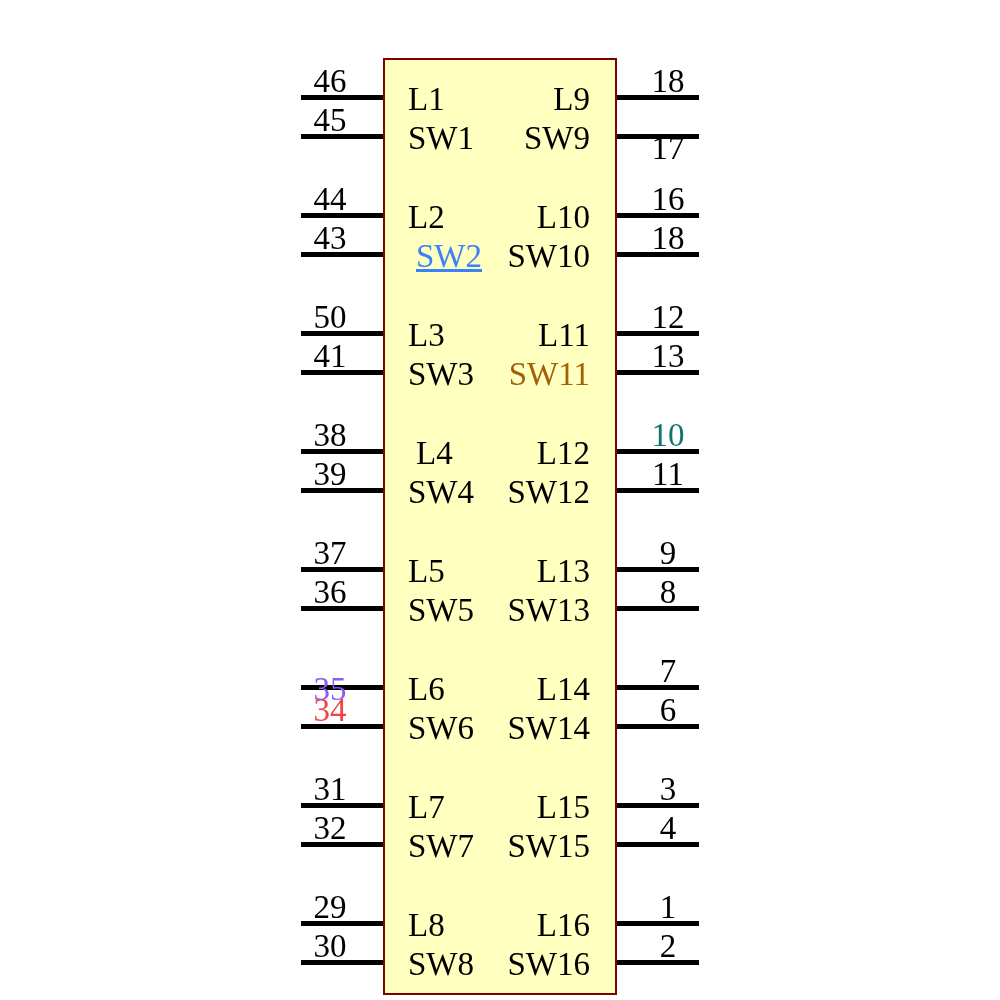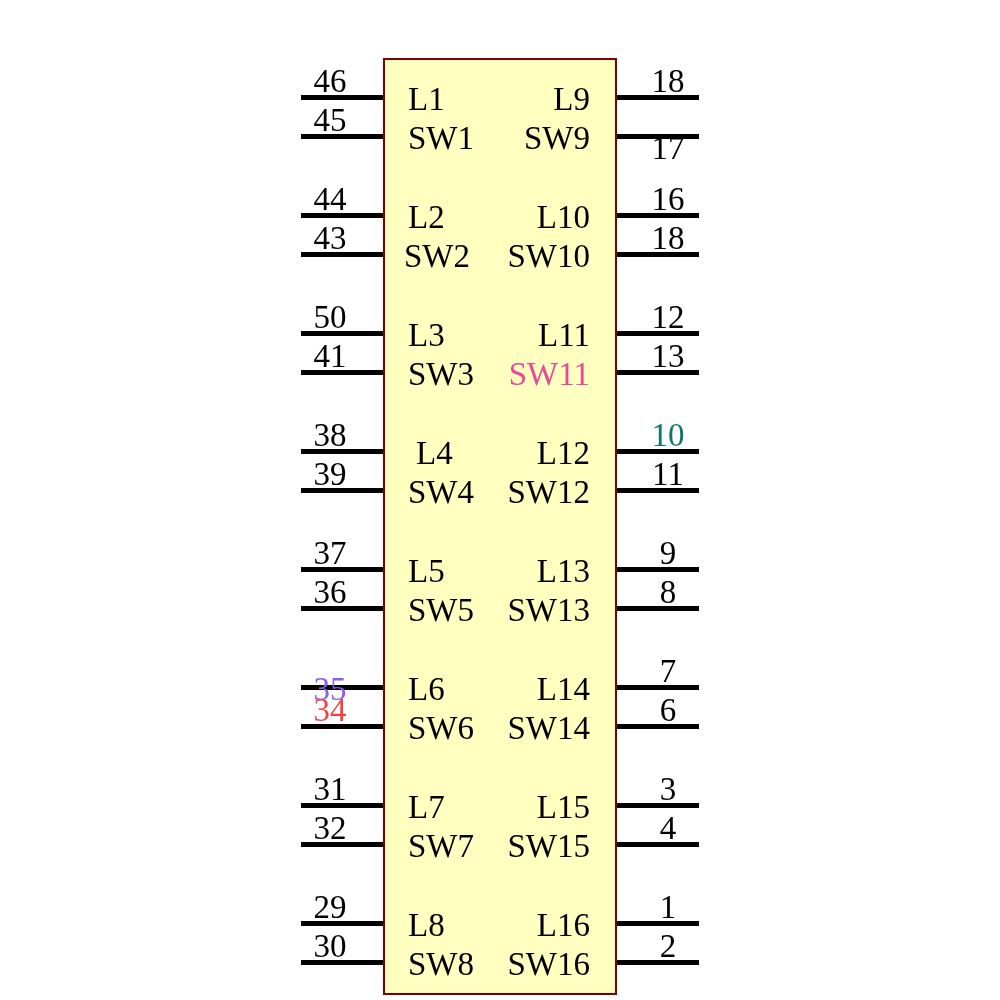--- a/index.html
+++ b/index.html
@@ -66,39 +66,39 @@
     <div class="pin-number" style="left: 623px; top: 64px; color: rgb(0, 0, 0);">18</div>
     <div class="pin-label right" style="right: 410px; top: 82px; color: rgb(0, 0, 0);">L9</div>
     <div class="pin-line" style="left: 617px; top: 134px; width: 82px; height: 5px; background: rgb(0, 0, 0);"></div>
     <div class="pin-number" style="left: 623px; top: 103px; color: rgb(0, 0, 0); margin-top: 28px;">17</div>
     <div class="pin-label right" style="right: 410px; top: 121px; color: rgb(0, 0, 0);">SW9</div>
     <div class="pin-line" style="left: 301px; top: 213px; width: 82px; height: 5px; background: rgb(0, 0, 0);"></div>
     <div class="pin-number" style="left: 285px; top: 182px; color: rgb(0, 0, 0);">44</div>
     <div class="pin-label left" style="left: 408px; top: 200px; color: rgb(0, 0, 0);">L2</div>
     <div class="pin-line" style="left: 301px; top: 252px; width: 82px; height: 5px; background: rgb(0, 0, 0);"></div>
     <div class="pin-number" style="left: 285px; top: 221px; color: rgb(0, 0, 0);">43</div>
-    <div class="pin-label left" style="left: 404px; top: 239px; color: #000000;">SW2</div>
+    <div class="pin-label left" style="left: 416px; top: 239px; color: #3b82f6; text-decoration: underline;">SW2</div>
     <div class="pin-line" style="left: 617px; top: 213px; width: 82px; height: 5px; background: rgb(0, 0, 0);"></div>
     <div class="pin-number" style="left: 623px; top: 182px; color: rgb(0, 0, 0);">16</div>
     <div class="pin-label right" style="right: 410px; top: 200px; color: rgb(0, 0, 0);">L10</div>
     <div class="pin-line" style="left: 617px; top: 252px; width: 82px; height: 5px; background: rgb(0, 0, 0);"></div>
     <div class="pin-number" style="left: 623px; top: 221px; color: rgb(0, 0, 0);">18</div>
     <div class="pin-label right" style="right: 410px; top: 239px; color: rgb(0, 0, 0);">SW10</div>
     <div class="pin-line" style="left: 301px; top: 331px; width: 82px; height: 5px; background: rgb(0, 0, 0);"></div>
     <div class="pin-number" style="left: 285px; top: 300px; color: rgb(0, 0, 0);">50</div>
     <div class="pin-label left" style="left: 408px; top: 318px; color: #000000;">L3</div>
     <div class="pin-line" style="left: 301px; top: 370px; width: 82px; height: 5px; background: rgb(0, 0, 0);"></div>
     <div class="pin-number" style="left: 285px; top: 339px; color: rgb(0, 0, 0);">41</div>
     <div class="pin-label left" style="left: 408px; top: 357px; color: rgb(0, 0, 0);">SW3</div>
     <div class="pin-line" style="left: 617px; top: 331px; width: 82px; height: 5px; background: rgb(0, 0, 0);"></div>
     <div class="pin-number" style="left: 623px; top: 300px; color: rgb(0, 0, 0);">12</div>
     <div class="pin-label right" style="right: 410px; top: 318px; color: rgb(0, 0, 0);">L11</div>
     <div class="pin-line" style="left: 617px; top: 370px; width: 82px; height: 5px; background: rgb(0, 0, 0);"></div>
     <div class="pin-number" style="left: 623px; top: 339px; color: rgb(0, 0, 0);">13</div>
-    <div class="pin-label right" style="right: 410px; top: 357px; color: #ec4899; font-family: Liberation Serif, serif;">SW11</div>
+    <div class="pin-label right" style="right: 410px; top: 357px; color: #a16207; font-family: Liberation Serif, serif;">SW11</div>
     <div class="pin-line" style="left: 301px; top: 449px; width: 82px; height: 5px; background: rgb(0, 0, 0);"></div>
     <div class="pin-number" style="left: 285px; top: 418px; color: rgb(0, 0, 0);">38</div>
     <div class="pin-label left" style="left: 416px; top: 436px; color: rgb(0, 0, 0);">L4</div>
     <div class="pin-line" style="left: 301px; top: 488px; width: 82px; height: 5px; background: rgb(0, 0, 0);"></div>
     <div class="pin-number" style="left: 285px; top: 457px; color: rgb(0, 0, 0);">39</div>
     <div class="pin-label left" style="left: 408px; top: 475px; color: rgb(0, 0, 0);">SW4</div>
     <div class="pin-line" style="left: 617px; top: 449px; width: 82px; height: 5px; background: rgb(0, 0, 0);"></div>
     <div class="pin-number" style="left: 623px; top: 418px; color: #0f766e;">10</div>
     <div class="pin-label right" style="right: 410px; top: 436px; color: rgb(0, 0, 0);">L12</div>
     <div class="pin-line" style="left: 617px; top: 488px; width: 82px; height: 5px; background: rgb(0, 0, 0);"></div>

